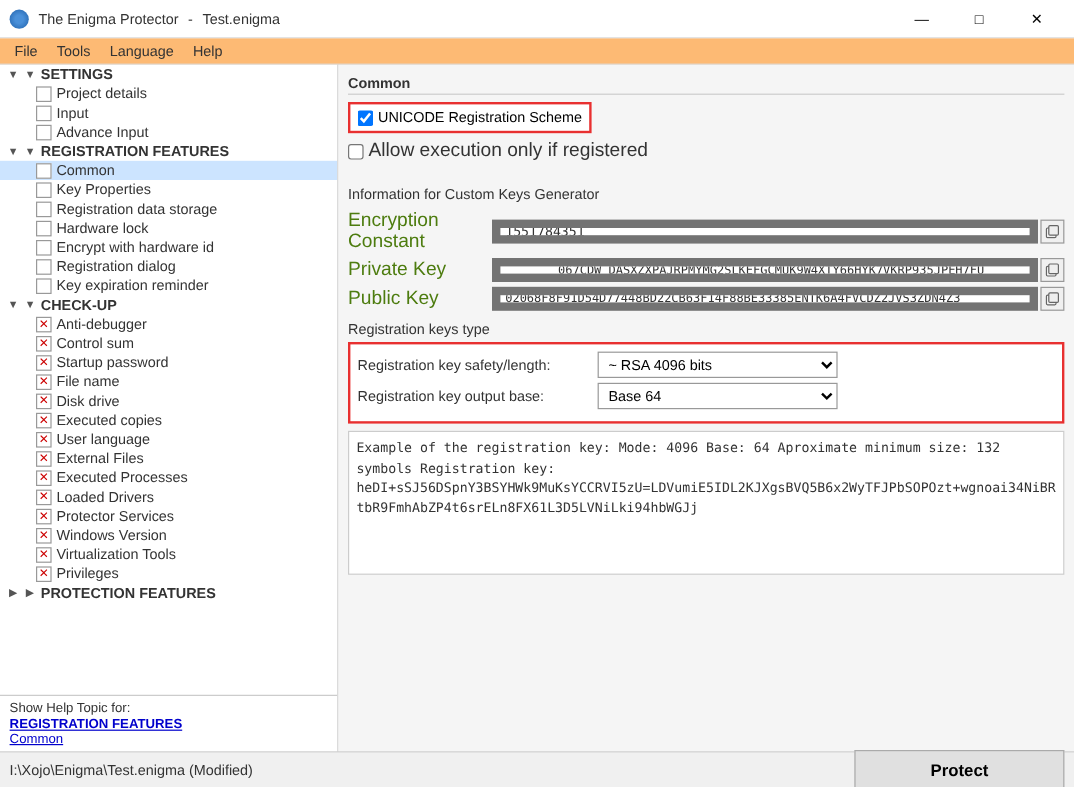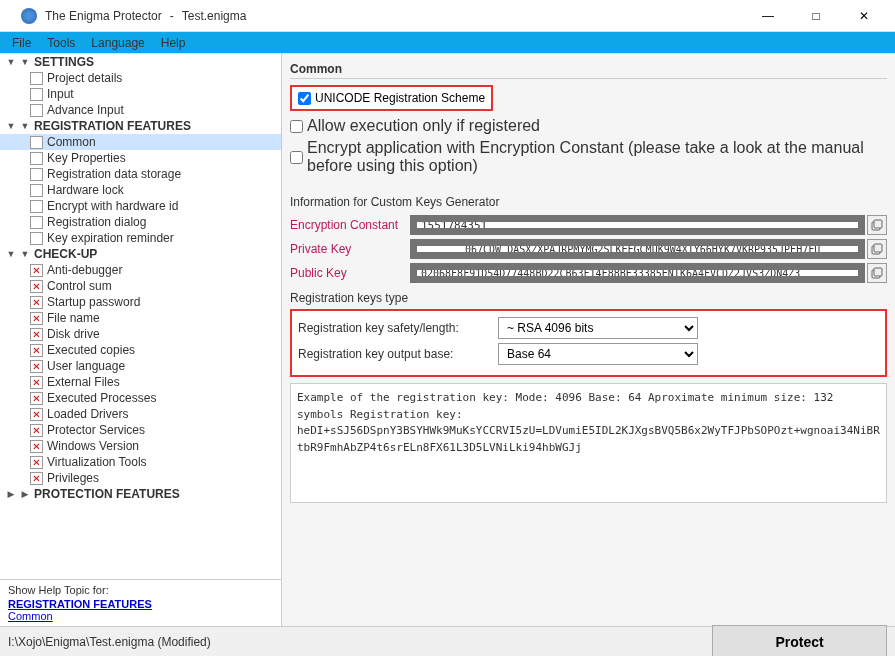--- a/index.html
+++ b/index.html
@@ -1,27 +1,27 @@
 <!DOCTYPE html>
 <html><head>
   <meta charset="utf-8">
   <style>
     * { margin: 0; padding: 0; box-sizing: border-box; }
     body { width: 895px; height: 656px; font-family: 'Segoe UI', Tahoma, sans-serif; font-size: 12px; background: #f0f0f0; overflow: hidden; }
     
     
     .title-bar { background: #fff; height: 32px; display: flex; align-items: center; justify-content: space-between; border-bottom: 1px solid #ddd; padding: 0 8px; }
-    .title-bar-left { display: flex; align-items: center; gap: 8px; margin-left: 13px; }
+    .title-bar-left { display: flex; align-items: center; gap: 8px; }
     .title-bar-icon { width: 16px; height: 16px; background: radial-gradient(circle, #4a90d9 30%, #1e5fa8 100%); border-radius: 50%; }
     .title-bar-title { font-size: 12px; color: #333; }
     .title-bar-controls { display: flex; gap: 2px; }
     .title-btn { width: 46px; height: 30px; border: none; background: transparent; cursor: pointer; font-size: 12px; display: flex; align-items: center; justify-content: center; }
     
     
-    .menu-bar { background: #0ea5e9; height: 22px; display: flex; align-items: center; padding: 0 4px; border-bottom: 1px solid #ddd; }
+    .menu-bar { background: #fdba74; height: 22px; display: flex; align-items: center; padding: 0 4px; border-bottom: 1px solid #ddd; }
     .menu-item { padding: 2px 8px; cursor: pointer; font-size: 12px; color: #333; }
     
     
     .main-container { display: flex; height: calc(656px - 32px - 22px - 30px); }
     
     .tree-item { display: flex; align-items: center; padding: 1px 0; cursor: pointer; white-space: nowrap; }
     .tree-item.selected { background: #cce4ff; }
     .tree-indent-0 { padding-left: 4px; }
     .tree-indent-2 { padding-left: 28px; }
     
@@ -37,21 +37,21 @@
     .checkbox-row { display: flex; align-items: center; gap: 4px; margin-bottom: 4px; }
     .checkbox-row input[type=checkbox] { margin: 0; }
     .checkbox-row label { font-size: 16px; color: #333; }
     
     .unicode-box { border: 2px solid #e83030; padding: 4px 6px; display: inline-flex; align-items: center; gap: 4px; margin-bottom: 6px; background: #fff; }
     
     .info-section { margin-top: 20px; }
     .info-title { font-size: 12px; color: #333; margin-bottom: 6px; }
     
     .field-row { display: flex; align-items: center; margin-bottom: 4px; }
-    .field-label { width: 120px; font-size: 12px; color: #be185d; flex-shrink: 0; }
+    .field-label { width: 120px; font-size: 16px; color: #4d7c0f; flex-shrink: 0; }
     .field-input { flex: 1; height: 20px; border: 7px solid #737373; background: #fff; font-size: 11px; padding: 0 4px; font-family: monospace; color: #333; overflow: hidden; white-space: nowrap; }
     .field-copy-btn { width: 20px; height: 20px; border: 1px solid #999; background: #f0f0f0; cursor: pointer; display: flex; align-items: center; justify-content: center; margin-left: 2px; }
     
     .reg-keys-section { margin-top: 8px; }
     .reg-keys-title { font-size: 12px; color: #333; margin-bottom: 4px; }
     .reg-highlight-box { border: 2px solid #e83030; padding: 6px; background: #fff; }
     
     .select-row { display: flex; align-items: center; margin-bottom: 4px; }
     .select-label { width: 200px; font-size: 12px; color: #333; }
     .select-control { width: 200px; height: 22px; border: 1px solid #999; background: #fff; font-size: 12px; padding: 0 4px; cursor: pointer; appearance: auto; }
@@ -243,24 +243,20 @@
       <label>UNICODE Registration Scheme</label>
     </div>
     
     
     <div class="checkbox-row">
       <input type="checkbox" style="">
       <label>Allow execution only if registered</label>
     </div>
     
     
-    <div class="checkbox-row" style="margin-bottom:8px;">
-      <input type="checkbox" style="">
-      <label>Encrypt application with Encryption Constant (please take a look at the manual before using this option)</label>
-    </div>
     
     
     <div class="info-section">
       <div class="info-title">Information for Custom Keys Generator</div>
 
       <div class="field-row">
         <span class="field-label">Encryption Constant</span>
         <input class="field-input" type="text" value="1551784351" style="">
         <button class="field-copy-btn">
           <svg width="12" height="12" viewBox="0 0 12 12">

